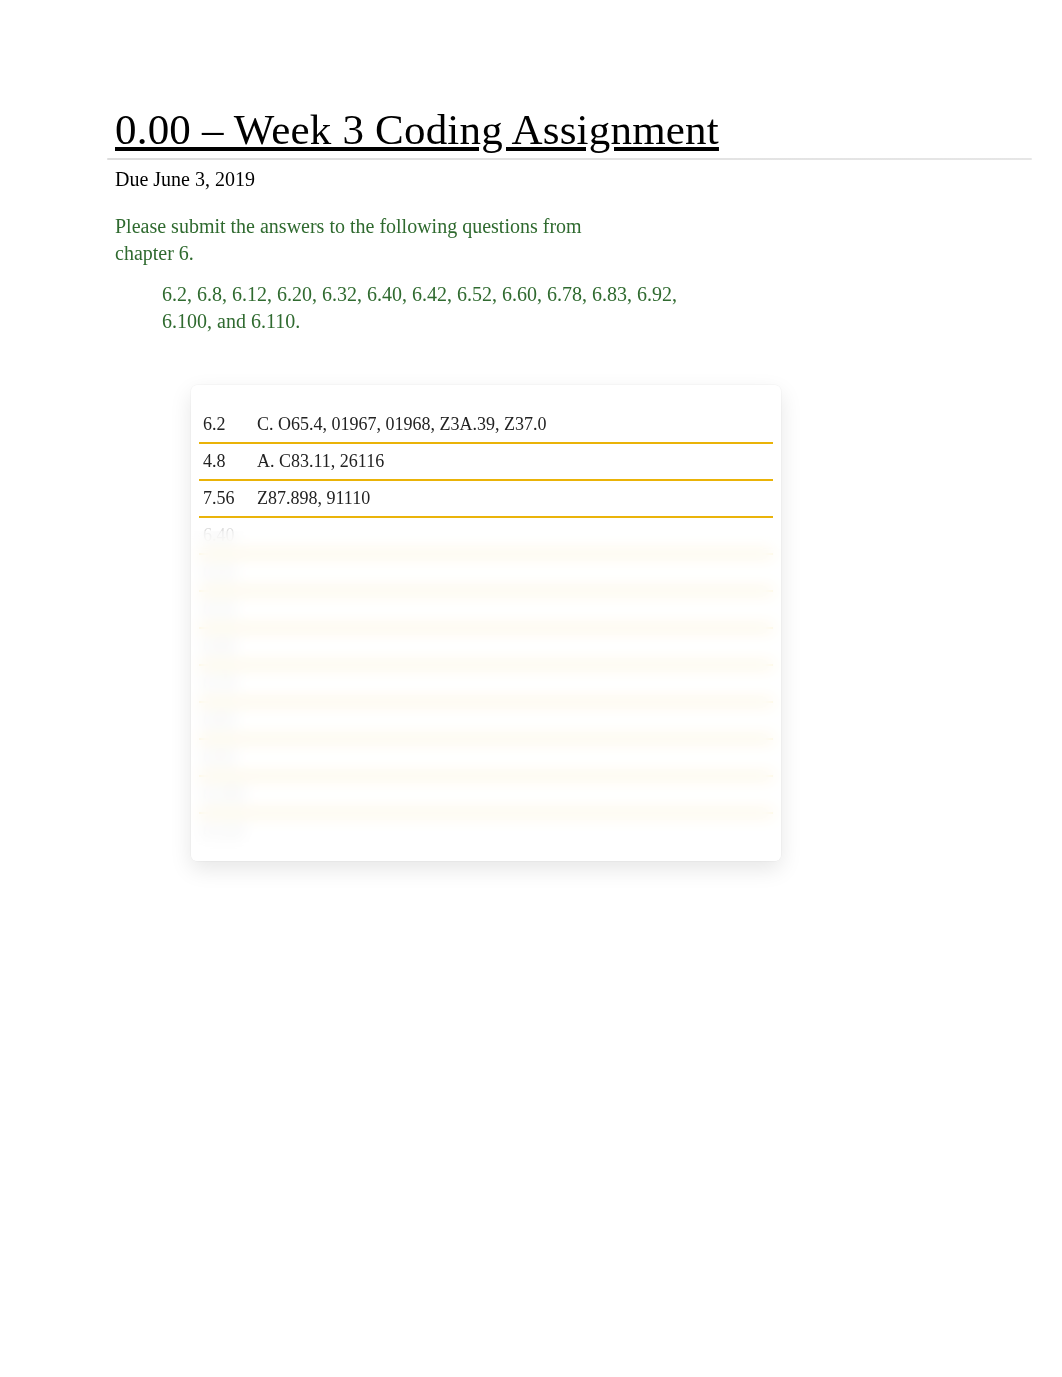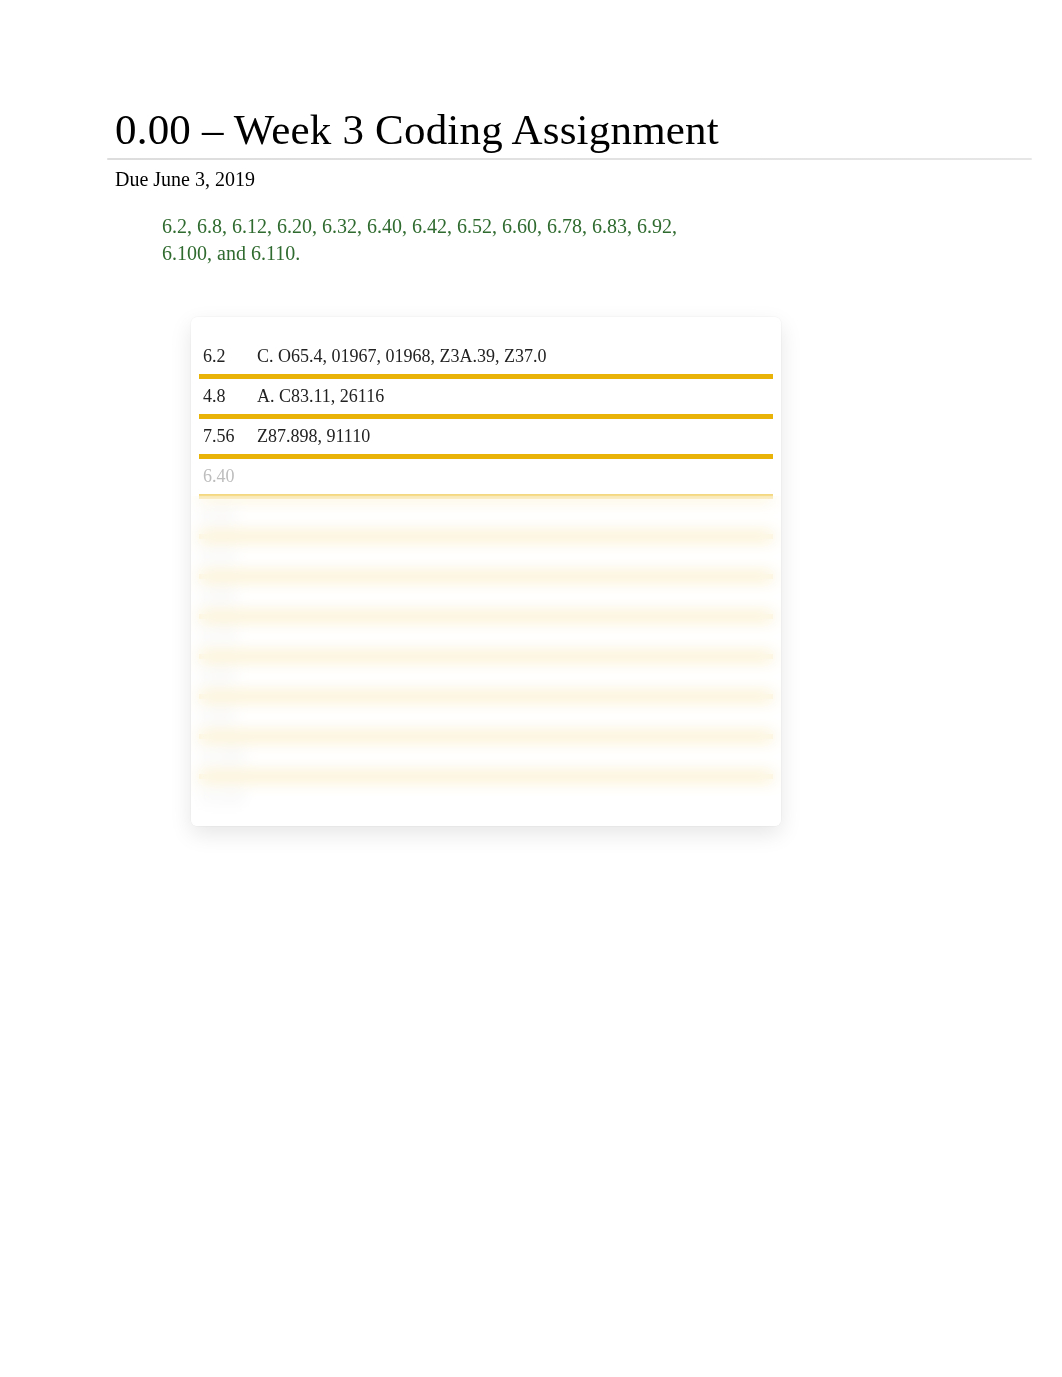--- a/index.html
+++ b/index.html
@@ -5,20 +5,21 @@
     * { margin: 0; padding: 0; box-sizing: border-box; }
     html, body { width: 1062px; background: #fff; font-family: "Times New Roman", Times, serif; color: #333; }
     .page { width: 1062px; min-height: 1377px; padding: 105px 110px 40px 115px; position: relative; }
 
     .title {
       font-size: 43px;
       font-weight: 400;
       color: #000;
       letter-spacing: 0.2px;
       margin-bottom: 4px;
+      text-decoration: underline;
     }
     .title-rule-wrap { position: relative; height: 2px; margin-bottom: 8px; }
     .title-rule {
       position: absolute; left: -8px; right: -80px; top: 0;
       height: 2px;
       background: linear-gradient(90deg, #ddd, #e6e6e6);
       border-radius: 2px;
       box-shadow: 0 6px 10px -4px rgba(0,0,0,0.15);
     }
 
@@ -52,21 +53,21 @@
       border-radius: 6px;
       background: #fff;
       box-shadow: 0 8px 22px rgba(0,0,0,0.10), 0 0 0 0.5px rgba(0,0,0,0.04);
     }
     table.answers { width: 100%; border-collapse: collapse; font-family: "Times New Roman", Times, serif; }
     table.answers td {
       font-size: 18px;
       color: #222;
       padding: 7px 4px 7px 4px;
       vertical-align: middle;
-      border-bottom: 5px solid #eab308;
+      border-bottom: 2px solid #eab308;
     }
     table.answers td.k { width: 54px; }
     table.answers tr:last-child td { border-bottom: none; }
 
     .blur-overlay {
       position: absolute;
       left: 0; right: 0;
       bottom: 0;
       height: 330px;
       border-bottom-left-radius: 6px;
@@ -87,20 +88,21 @@
 
 <div class="page">
 
   <h1 class="title">0.00 – Week 3 Coding Assignment</h1>
   <div class="title-rule-wrap">
     <div class="title-rule"></div>
   </div>
 
   <div class="due">Due June 3, 2019</div>
 
+  <p class="instructions">Please submit the answers to the following questions from chapter 6.</p>
 
   <p class="qlist">6.2, 6.8, 6.12, 6.20, 6.32, 6.40, 6.42, 6.52, 6.60, 6.78, 6.83, 6.92, 6.100, and 6.110.</p>
 
   <div class="table-wrap">
     <table class="answers">
       <tbody>
 
         <tr>
           <td class="k">6.2</td>
           <td>C. O65.4, 01967, 01968, Z3A.39, Z37.0</td>

